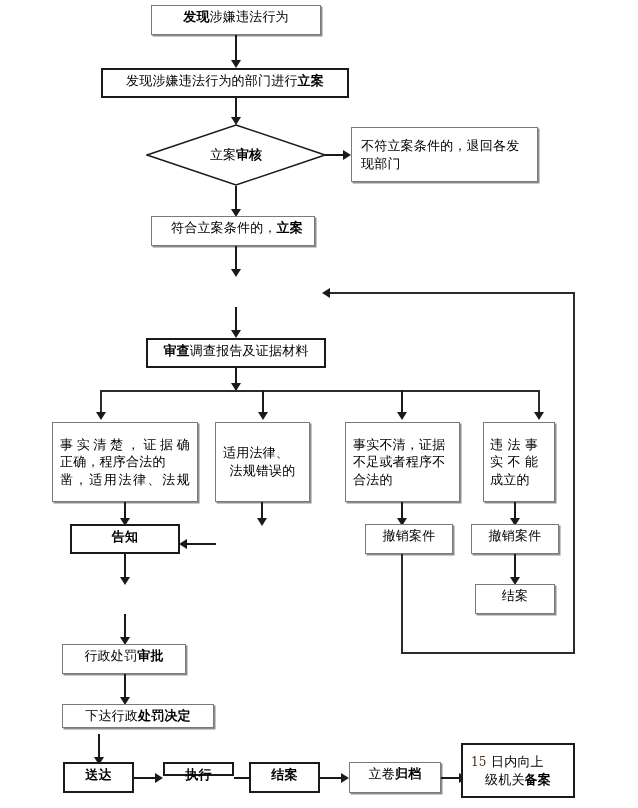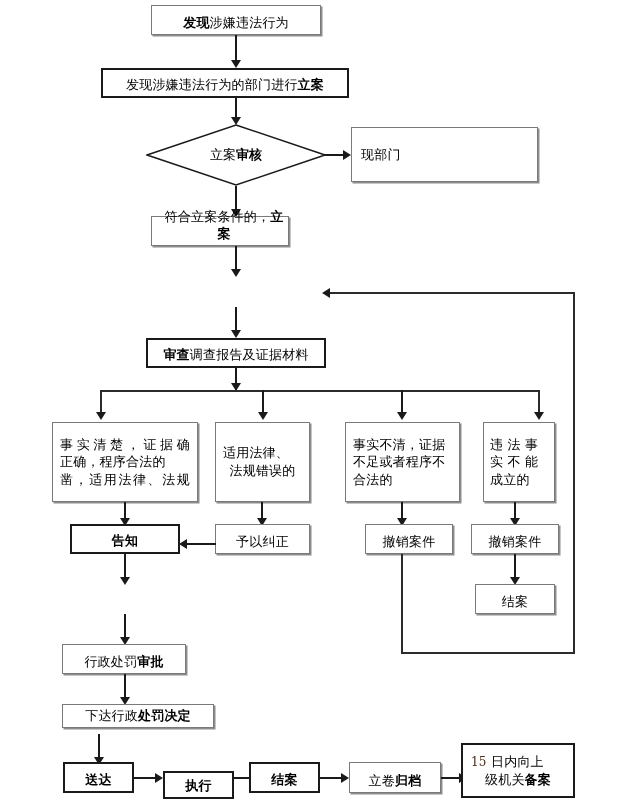--- a/index.html
+++ b/index.html
@@ -6,21 +6,21 @@
   body{font-family:"DejaVu Sans","Liberation Sans",sans-serif;}
   #canvas{position:relative;width:638px;height:808px;background:#fff;overflow:hidden;}
 
   .node{
     position:absolute;
     box-sizing:border-box;
     background:#fff;
     border:1px solid #7a7a7a;
     box-shadow:1.5px 1.5px 0 0 #8d8d8d;
     display:flex;
-    align-items:flex-end;
+    align-items:flex-start;
     justify-content:center;
     text-align:center;
     color:#000;
     font-size:13px;
     line-height:1.35;
     letter-spacing:0.2px;
     padding:2px 4px;
   }
   .node.heavy{border:2px solid #1a1a1a;box-shadow:none;}
   .node .txt{display:block;width:100%;}
@@ -69,27 +69,28 @@
     <svg width="180" height="62" viewBox="0 0 180 62">
       <polygon points="90,1 179,31 90,61 1,31" fill="#ffffff" stroke="#1a1a1a" stroke-width="1.4"></polygon>
     </svg>
     <span class="dlabel"><span>立案</span><span class="b">审核</span></span>
   </div>
 
   <div class="ln lnh" style="left:325px;top:154px;width:20px;height:2px;"></div>
   <div class="arw right" style="left:343px;top:150px;"></div>
 
   <div class="node" style="left:351px;top:127px;width:187px;height:55px;flex-direction:column;align-items:flex-start;justify-content:center;padding-left:9px;">
+    <span class="txt" style="text-align:left;">不符立案条件的，退回各发</span>
     <span class="txt" style="text-align:left;">现部门</span>
   </div>
 
   <div class="ln lnv" style="left:235px;top:186px;width:2px;height:28px;"></div>
   <div class="arw down" style="left:231px;top:209px;"></div>
 
-  <div class="node" style="left:151px;top:216px;width:138px;height:30px;padding-left:12px;">
+  <div class="node" style="left:151px;top:216px;width:164px;height:30px;padding-left:12px;">
     <span class="txt"><span>符合立案条件的，</span><span class="b">立案</span></span>
   </div>
 
   <div class="ln lnv" style="left:235px;top:246px;width:2px;height:28px;"></div>
   <div class="arw down" style="left:231px;top:269px;"></div>
 
 
   <div class="ln lnv" style="left:235px;top:307px;width:2px;height:28px;"></div>
   <div class="arw down" style="left:231px;top:330px;"></div>
 
@@ -142,23 +143,20 @@
   <div class="ln lnv" style="left:401px;top:502px;width:2px;height:22px;"></div>
   <div class="arw down" style="left:397px;top:518px;"></div>
 
   <div class="ln lnv" style="left:514px;top:502px;width:2px;height:22px;"></div>
   <div class="arw down" style="left:510px;top:518px;"></div>
 
   <div class="node heavy" style="left:70px;top:524px;width:110px;height:30px;">
     <span class="txt b">告知</span>
   </div>
 
-  <div class="node" style="left:215px;top:524px;width:95px;height:30px;">
-    <span class="txt">予以纠正</span>
-  </div>
 
   <div class="ln lnh" style="left:186px;top:543px;width:30px;height:2px;"></div>
   <div class="arw left" style="left:179px;top:539px;"></div>
 
   <div class="node" style="left:365px;top:524px;width:88px;height:30px;">
     <span class="txt">撤销案件</span>
   </div>
 
   <div class="node" style="left:471px;top:524px;width:88px;height:30px;">
     <span class="txt">撤销案件</span>
@@ -198,21 +196,21 @@
   <div class="ln lnv" style="left:98px;top:734px;width:2px;height:28px;"></div>
   <div class="arw down" style="left:94px;top:757px;"></div>
 
   <div class="node heavy" style="left:63px;top:762px;width:71px;height:31px;">
     <span class="txt b">送达</span>
   </div>
 
   <div class="ln lnh" style="left:134px;top:777px;width:24px;height:2px;"></div>
   <div class="arw right" style="left:155px;top:773px;"></div>
 
-  <div class="node heavy" style="left:163px;top:762px;width:71px;height:28px;margin-top:9px;">
+  <div class="node heavy" style="left:163px;top:762px;width:71px;height:14px;">
     <span class="txt b">执行</span>
   </div>
 
   <div class="ln lnh" style="left:234px;top:777px;width:24px;height:2px;"></div>
   <div class="arw right" style="left:255px;top:773px;"></div>
 
   <div class="node heavy" style="left:249px;top:762px;width:71px;height:31px;">
     <span class="txt b">结案</span>
   </div>
 

